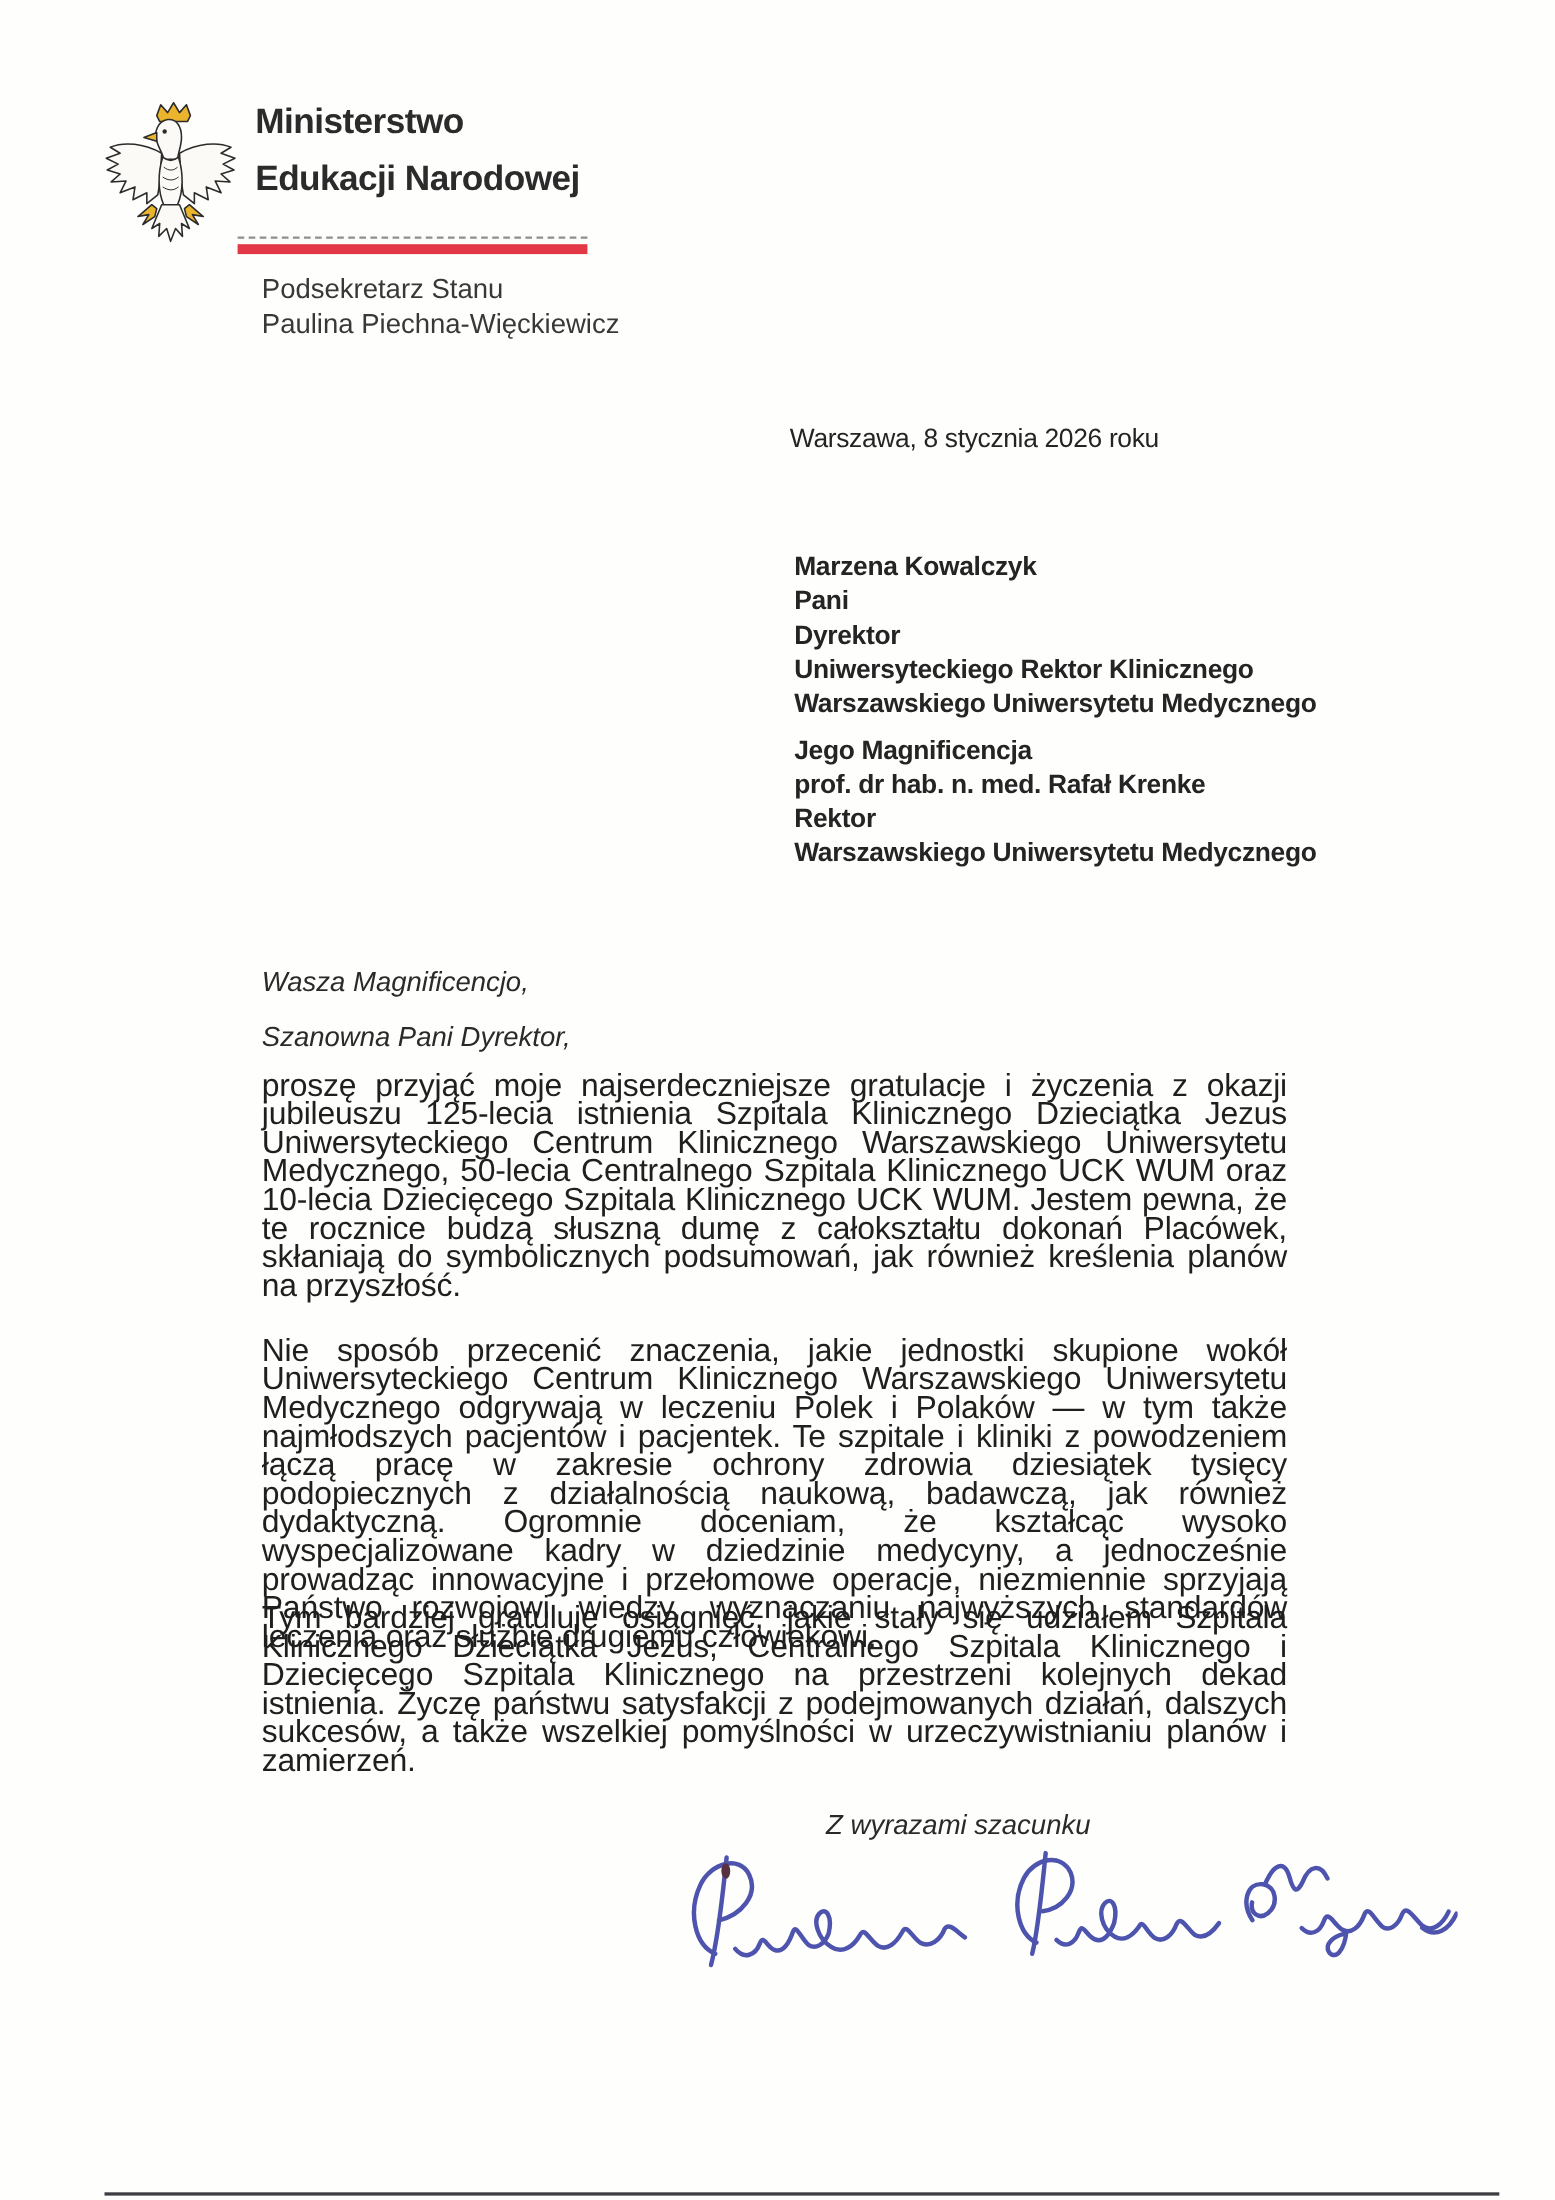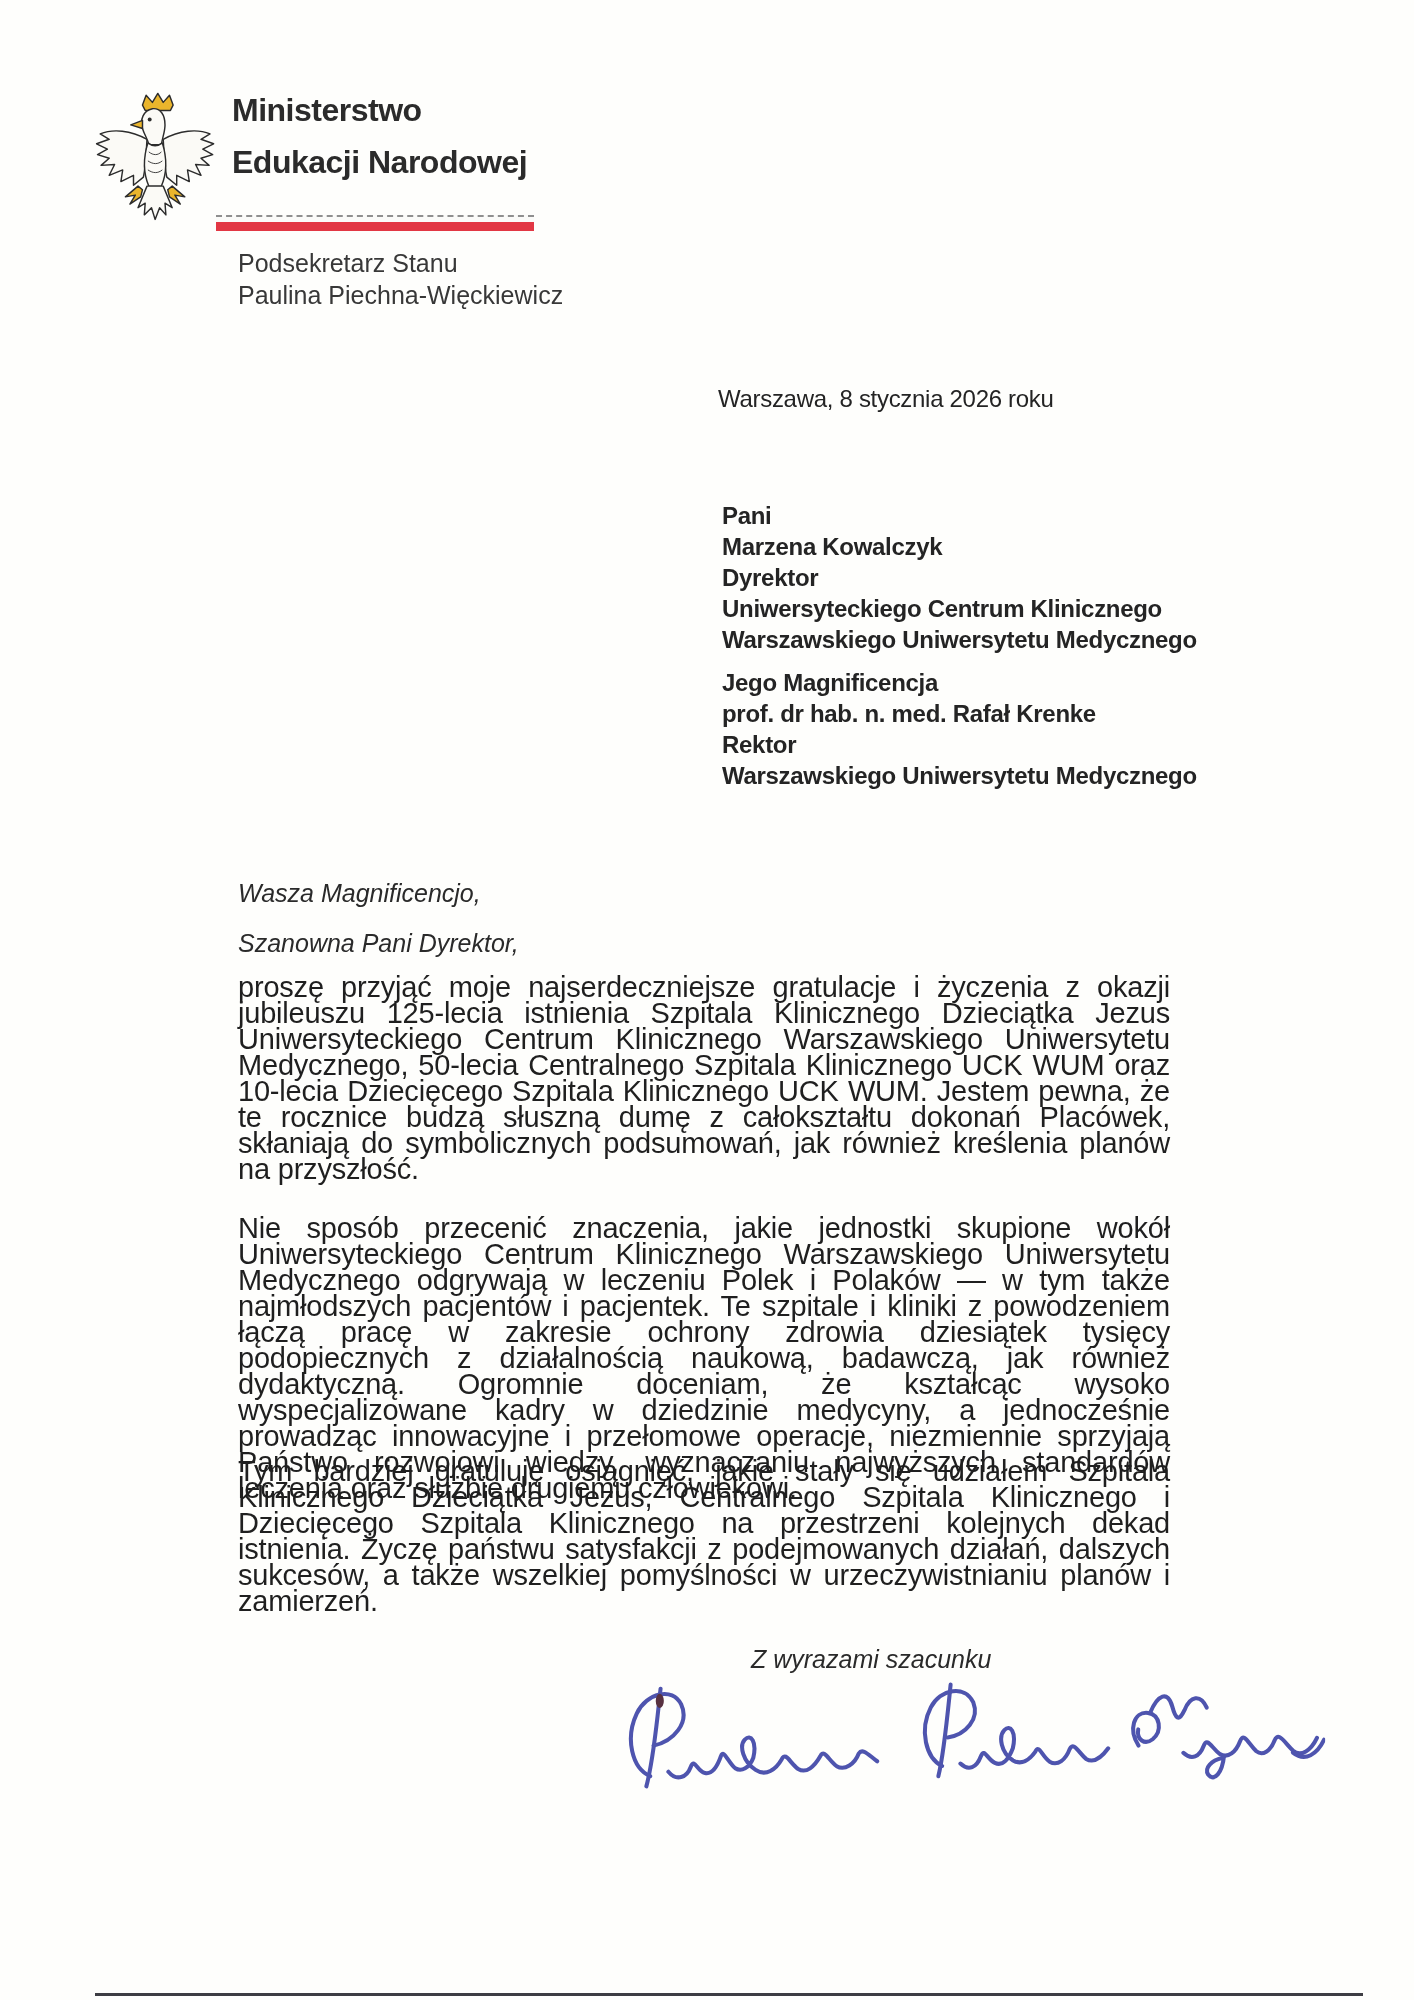--- a/index.html
+++ b/index.html
@@ -101,24 +101,24 @@
   </div>
 
   <div class="sender">
     <div>Podsekretarz Stanu</div>
     <div>Paulina Piechna-Więckiewicz</div>
   </div>
 
   <div class="date-line">Warszawa, 8 stycznia 2026 roku</div>
 
   <div class="recipient block1">
+    <div>Marzena Kowalczyk</div>
     <div>Pani</div>
-    <div>Marzena Kowalczyk</div>
     <div>Dyrektor</div>
-    <div>Uniwersyteckiego Centrum Klinicznego</div>
+    <div>Uniwersyteckiego Rektor Klinicznego</div>
     <div>Warszawskiego Uniwersytetu Medycznego</div>
   </div>
 
   <div class="recipient block2">
     <div>Jego Magnificencja</div>
     <div>prof. dr hab. n. med. Rafał Krenke</div>
     <div>Rektor</div>
     <div>Warszawskiego Uniwersytetu Medycznego</div>
   </div>
 

